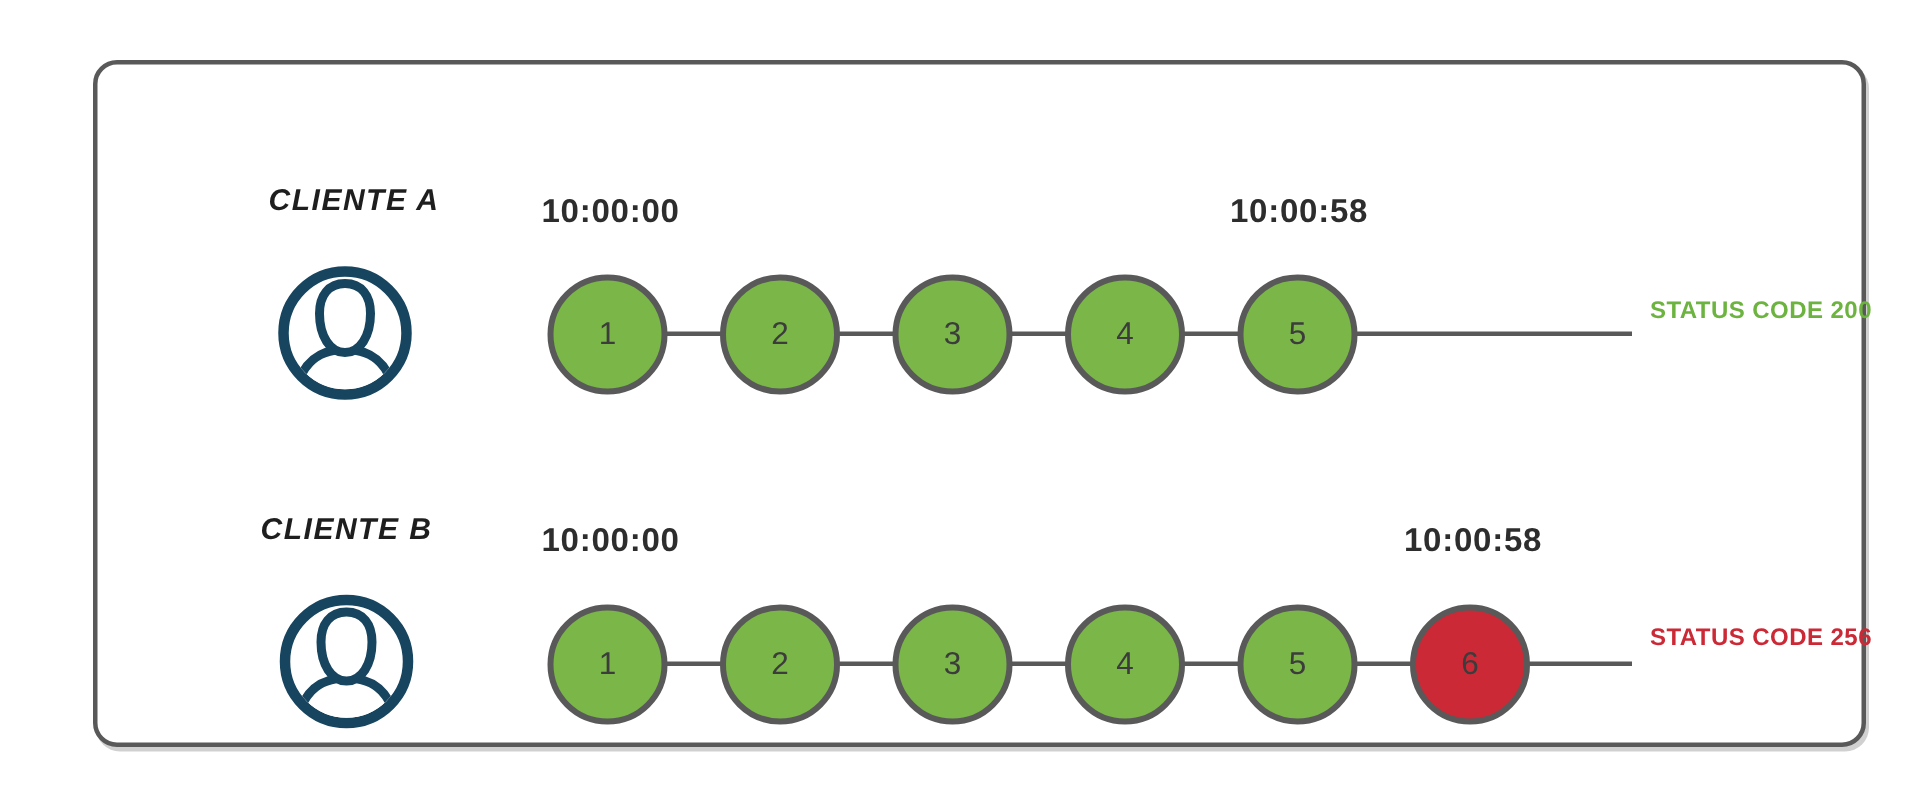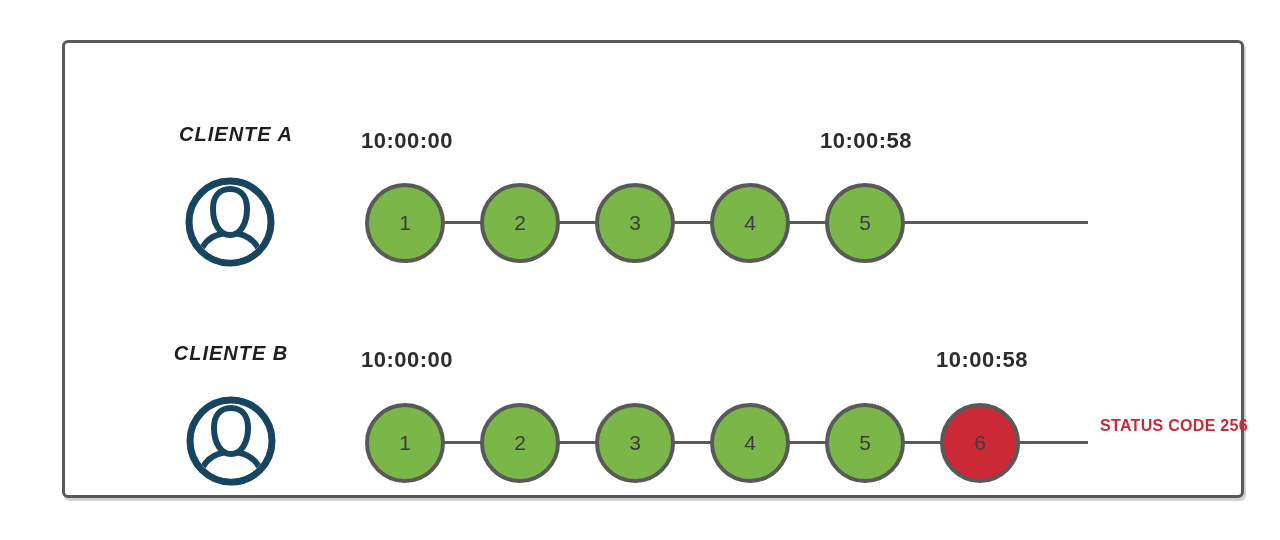--- a/index.html
+++ b/index.html
@@ -10,21 +10,21 @@
     overflow: hidden;
   }
   .canvas { position: relative; width: 1280px; height: 540px; }
 
   .frame {
     position: absolute;
     left: 62px; top: 40px;
     width: 1182px; height: 458px;
     box-sizing: border-box;
     border: 3px solid var(--stroke, #595959);
-    border-radius: 6px;
+    border-radius: 16px;
     background: #ffffff;
     box-shadow: 2px 3px 0 rgba(120,120,120,0.35);
   }
 
   .client-label {
     position: absolute;
     width: 150px;
     text-align: center;
     font-size: 20px;
     font-weight: bold;
@@ -130,20 +130,21 @@
         <span>3</span>
       </div>
     <div class="circle row-a-circle c4">
         <span>4</span>
       </div>
     <div class="circle row-a-circle c5">
         <span>5</span>
       </div>
 
     <div class="status status-a">
+      <div>STATUS CODE 200</div>
     </div>
 
     <div class="client-label label-b">CLIENTE B</div>
 
     <div class="avatar avatar-b">
       <svg width="96" height="96" viewBox="0 0 96 96">
         <clipPath id="clip-b">
             <circle cx="48" cy="48" r="37.5"></circle>
           </clipPath>
         <circle cx="48" cy="48" r="41" fill="#ffffff" stroke="#17455f" stroke-width="7"></circle>

